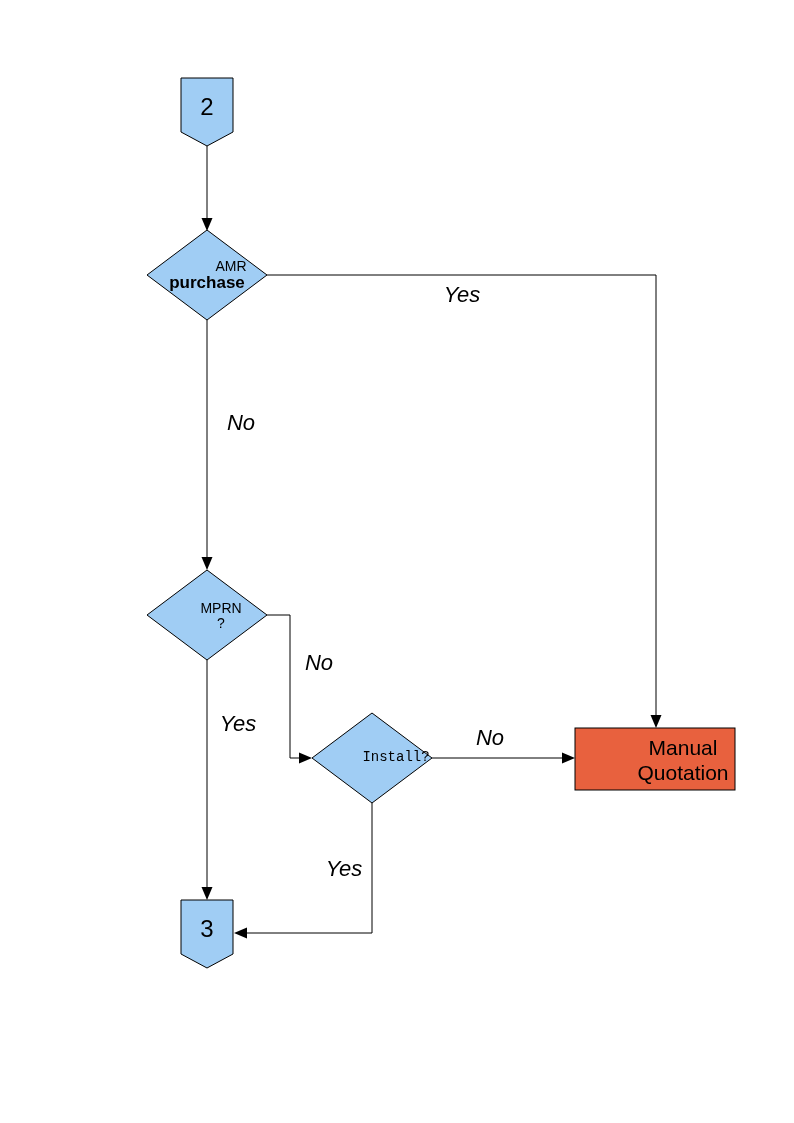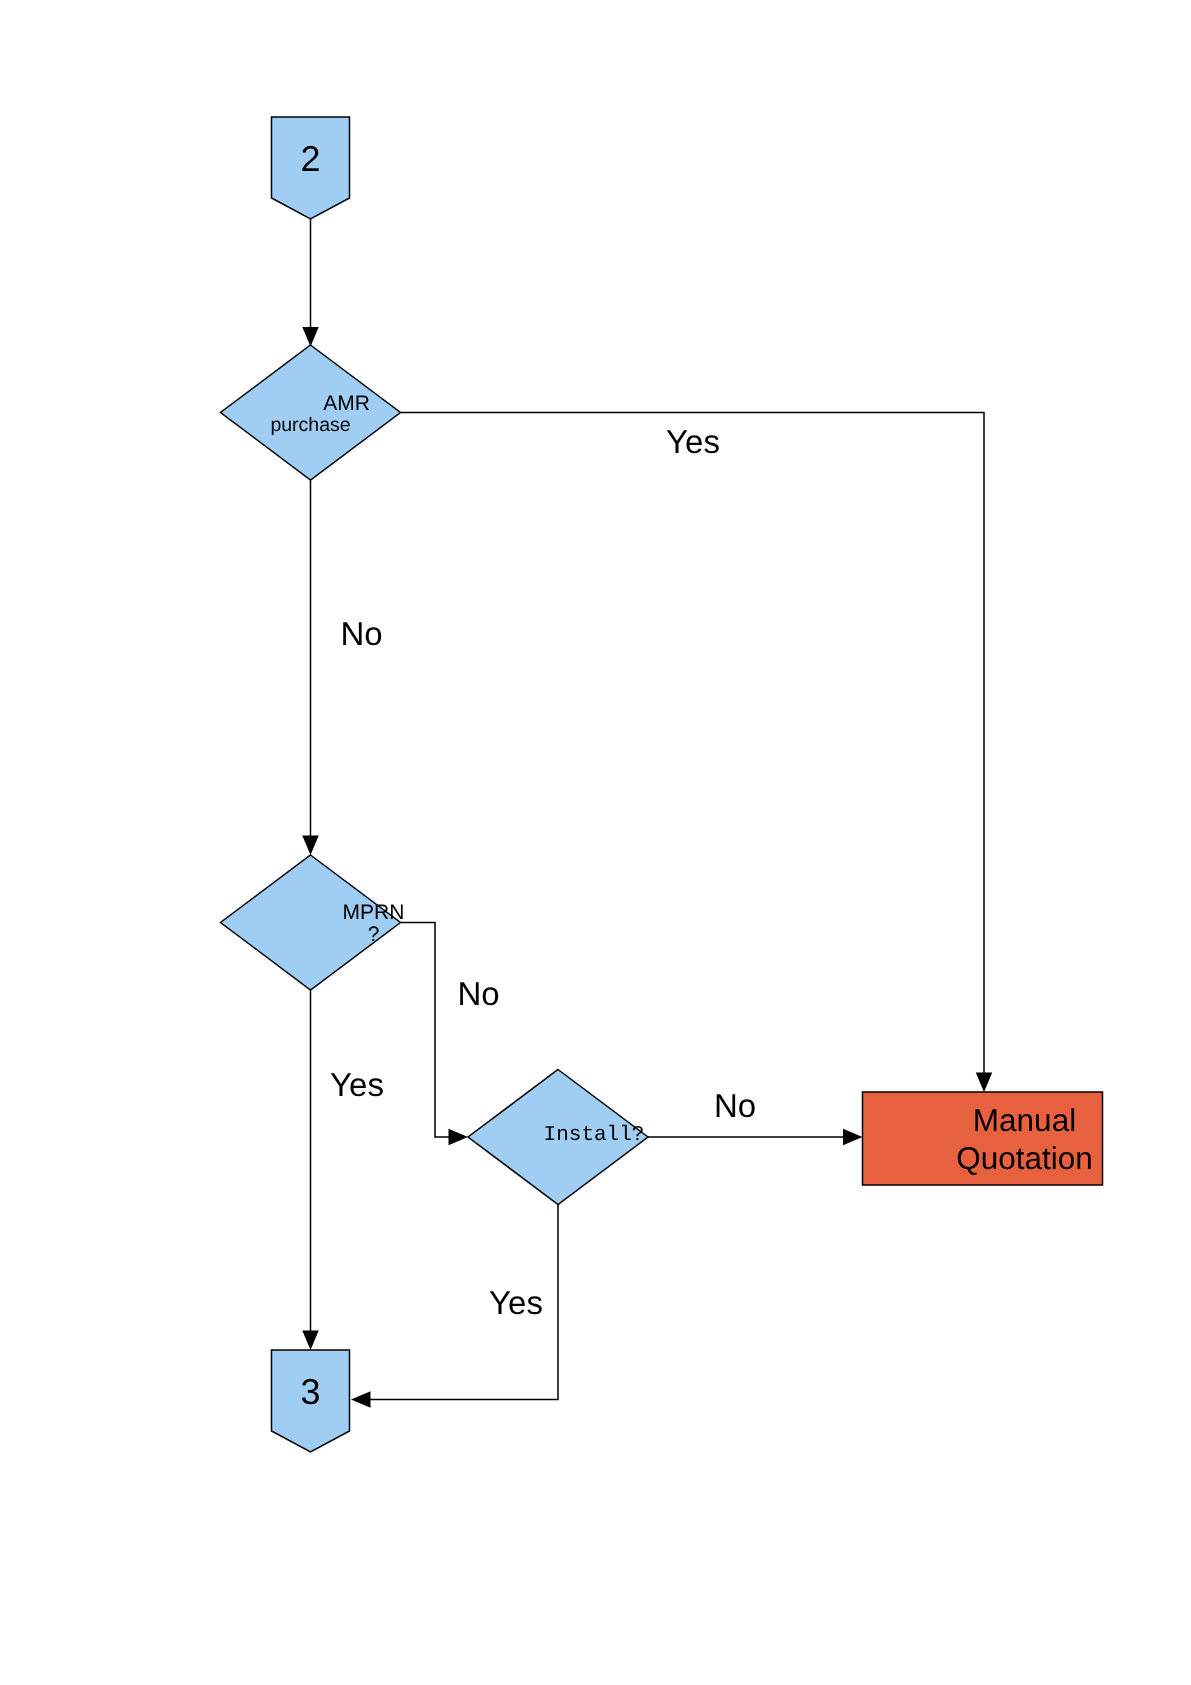--- a/index.html
+++ b/index.html
@@ -42,22 +42,22 @@
   .lbl {
     position: absolute;
     transform: translate(-50%, -50%);
     color: var(--text-color, #000000);
     white-space: nowrap;
     text-align: center;
     line-height: 1.1;
   }
   .connector-label { font-size: 24px; }
   .node-label-main { font-size: 14px; display: block; margin-left: 48px; }
-  .node-label-sub  { font-size: 13px; display: block; }
-  .edge-label { font-size: 22px; }
+  .node-label-sub  { font-size: 17px; display: block; font-weight: bold; }
+  .edge-label { font-size: 22px; font-style: italic; }
   .terminator-label { font-size: 21px; line-height: 25px; margin-left: 28px; }
 </style>
 </head>
 <body>
 
 <div id="canvas">
 
   <svg id="flow-svg" width="794" height="1123" viewBox="0 0 794 1123">
 
     <line class="edge" x1="207" y1="146" x2="207" y2="219"></line>
@@ -89,21 +89,21 @@
     <polygon class="node-shape" points="181,900 233,900 233,954 207,968 181,954"></polygon>
   </svg>
 
   <div class="lbl connector-label" style="left:207px; top:107px;">2</div>
 
   <div class="lbl" style="left:207px; top:276px;">
     <span class="node-label-main">AMR</span>
     <span class="node-label-sub">purchase</span>
   </div>
 
-  <div class="lbl" style="left:225px; top:616px;">
+  <div class="lbl" style="left:197px; top:616px;">
     <span class="node-label-main">MPRN</span>
     <span class="node-label-main">?</span>
   </div>
 
   <div class="lbl" style="left:372px; top:758px;font-family:Liberation Mono, monospace;">
     <span class="node-label-main">Install?</span>
   </div>
 
   <div class="lbl terminator-label" style="left:655px; top:760px;">
     <span style="display:block">Manual</span>

